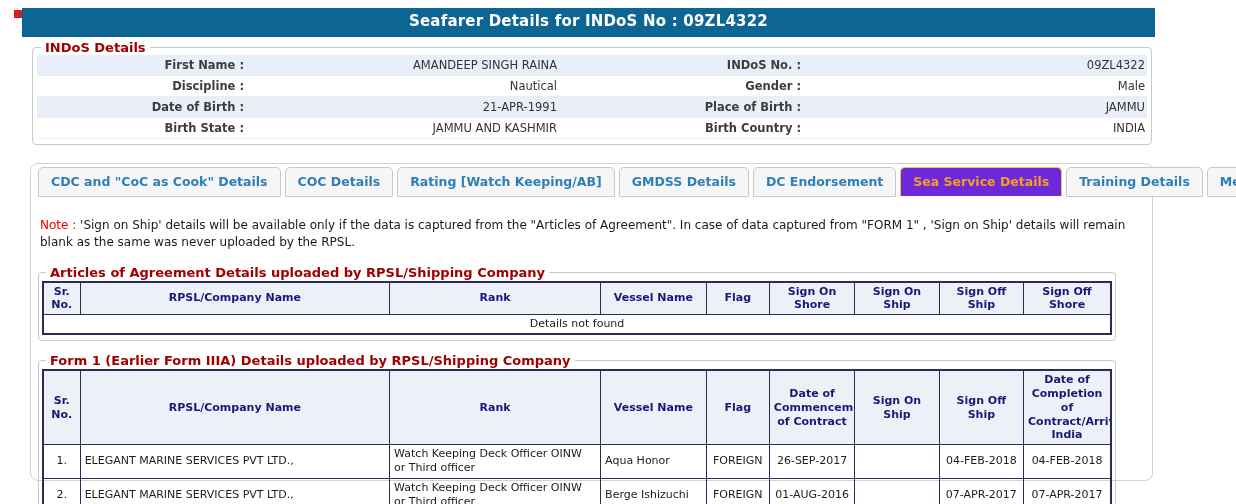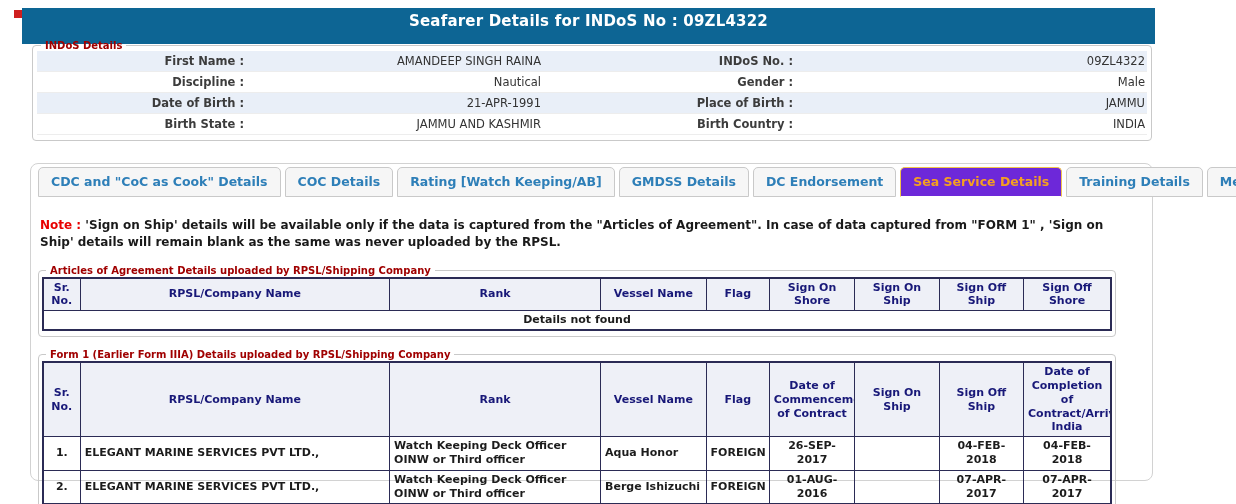--- a/index.html
+++ b/index.html
@@ -7,59 +7,59 @@
   body {
     width:1236px; height:504px; position:relative;
     font-family:"DejaVu Sans","Liberation Sans",sans-serif;
     -webkit-font-smoothing:antialiased;
   }
   .page { position:relative; width:1236px; height:504px; overflow:hidden; }
 
   .red-marker { position:absolute; left:14px; top:10px; width:8px; height:8px; background:#cf1f1f; }
 
   .title-bar {
-    position:absolute; left:22px; top:8px; width:1133px; height:36px;
+    position:absolute; left:22px; top:8px; width:1133px; height:29px;
     background:#0d6594; color:#ffffff; font-weight:bold; font-size:15px;
     text-align:center; line-height:26px; letter-spacing:.2px;
   }
 
   fieldset { border:1px solid #c9c9c9; border-radius:4px; }
-  legend { font-size:10px; font-weight:bold; color:#a00000; padding:0 4px; margin-left:4px; }
+  legend { font-size:13px; font-weight:bold; color:#a00000; padding:0 4px; margin-left:4px; }
 
   .indos { position:absolute; left:30px; top:40px; width:1120px; padding:0 4px 5px; background:#fff; }
   .detail-row {
-    display:grid; grid-template-columns:205px 1fr 240px 340px; column-gap:12px;
+    display:grid; grid-template-columns:205px 1fr 240px 340px; column-gap:4px;
     padding:3px 2px; font-size:11.5px; color:#333; border-bottom:1px solid #ededed;
     align-items:center; min-height:19px;
   }
   .detail-row.alt { background:#e9eff8; }
   .detail-row .lbl { font-weight:bold; text-align:right; color:#3c3c3c; white-space:nowrap; }
   .detail-row .val { text-align:right; white-space:nowrap; }
 
   .tab-panel {
     position:absolute; left:30px; top:163px; width:1123px; height:318px;
     border:1px solid #d2d2d2; border-radius:8px; background:#fff;
   }
   .tabs { display:flex; gap:4px; margin:3px 0 0 7px; }
   .tab {
     padding:6px 12px 7px; background:#f6f6f6; border:1px solid #c9c9c9;
     border-radius:5px 5px 0 0; color:#2e7fb8; font-weight:bold; font-size:12.5px;
     cursor:pointer; white-space:nowrap;
   }
   .tab.active { background:#6d28d9; border-color:#f2c24e; border-bottom-color:#ffffff; color:#f5a020; }
 
-  .note { margin:20px 14px 0 9px; font-size:12px; font-weight:bold; color:#1a1a1a; line-height:1.4; }
+  .note { margin:20px 14px 0 9px; font-size:12px; font-weight:normal; color:#1a1a1a; line-height:1.4; }
   .note .note-prefix { color:#e80000; }
 
   fieldset.tbl-box { margin:14px 0 0 7px; width:1078px; padding:0 3px 5px; }
   fieldset.tbl-box.second { margin-top:12px; }
   table.data { border-collapse:collapse; width:100%; border:2px solid #2b2b55; margin-top:1px; table-layout:fixed; }
   table.data th, table.data td { border:1px solid #2b2b55; font-size:11px; padding:2px 4px; overflow:hidden; }
   table.data th { background:#eef0f7; color:#181878; font-weight:bold; text-align:center; line-height:1.25; }
-  table.data td { color:#1c1c1c; font-weight:bold; line-height:1.3;margin-left:12px; }
+  table.data td { color:#1c1c1c; font-weight:normal; line-height:1.3;margin-left:12px; }
   td.c, th.c { text-align:center; }
   td.l { text-align:left; }
   td.empty-msg { color:#e00000; text-align:center; font-size:12px; padding:2px; font-weight:bold; }
 </style>
 </head>
 <body>
 
 <div class="page">
 
   <div class="red-marker"></div>

